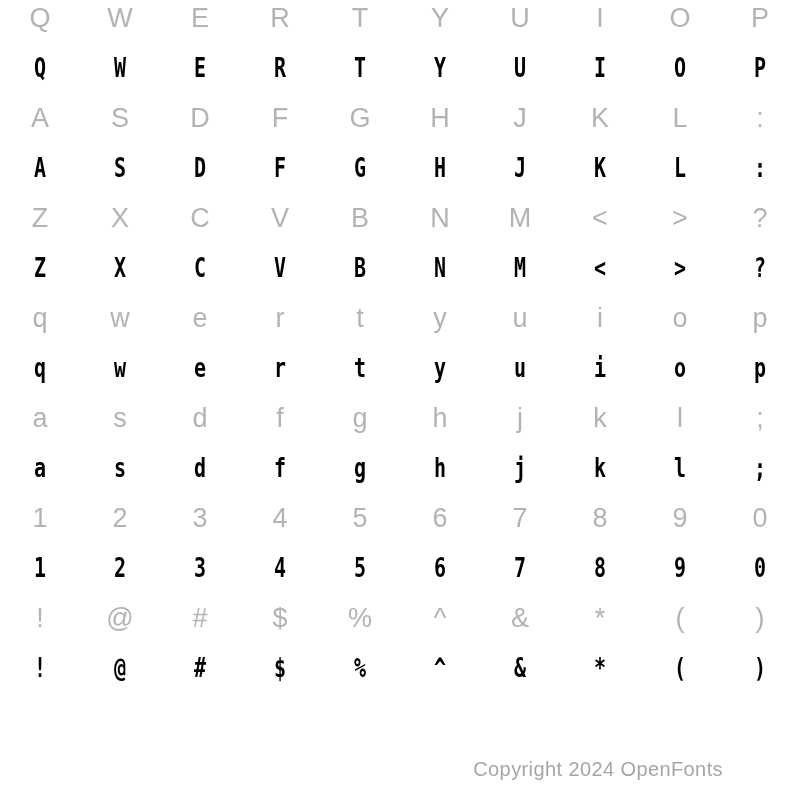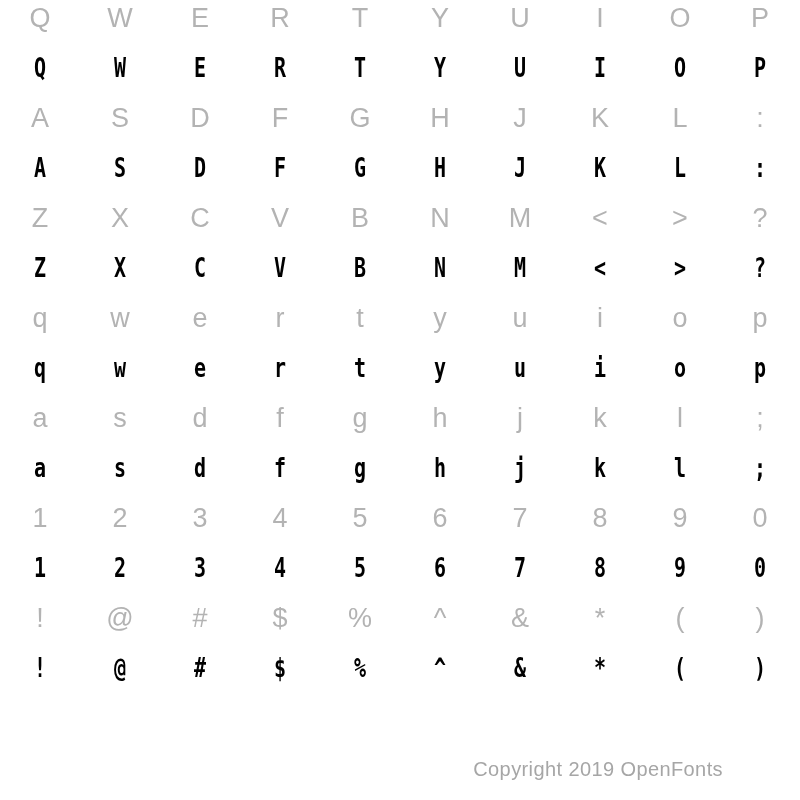--- a/index.html
+++ b/index.html
@@ -227,13 +227,13 @@
       <div class="cell"><span class="glyph">$</span></div>
       <div class="cell"><span class="glyph">%</span></div>
       <div class="cell"><span class="glyph">^</span></div>
       <div class="cell"><span class="glyph">&amp;</span></div>
       <div class="cell"><span class="glyph">*</span></div>
       <div class="cell"><span class="glyph">(</span></div>
       <div class="cell"><span class="glyph">)</span></div>
     </div>
   </div>
 
-<div class="copyright">Copyright 2019 OpenFonts</div>
+<div class="copyright">Copyright 2024 OpenFonts</div>
 
 </body></html>

